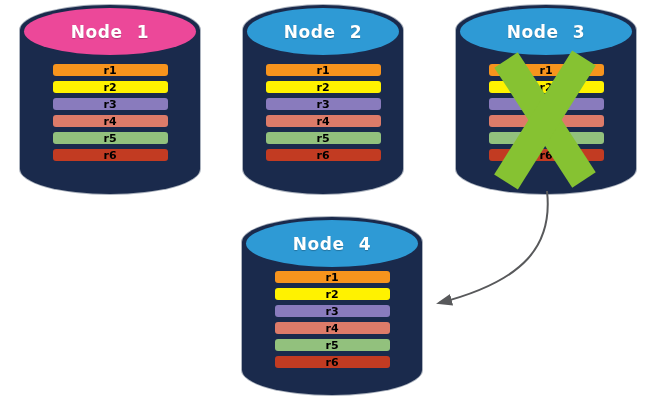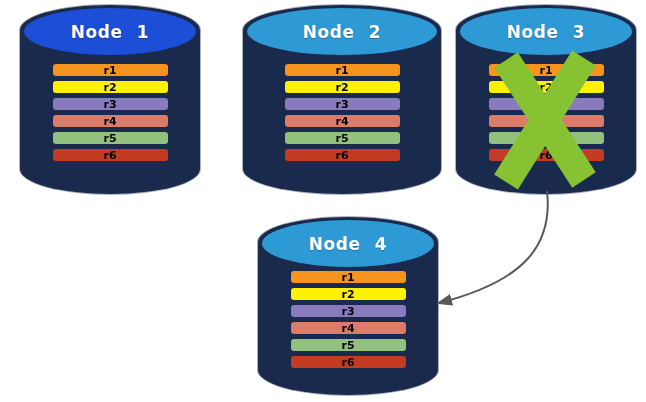--- a/index.html
+++ b/index.html
@@ -46,34 +46,34 @@
   .x-overlay { position: absolute; z-index: 5; }
   .arrow-svg { position: absolute; z-index: 4; }
 </style>
 </head>
 <body>
 
 <div class="stage">
 
   <div class="cyl" style="left:20px; top:5px; width:180px; height:189px;">
     <div class="cyl-shell" style="background: rgb(26, 42, 76);"></div>
-    <div class="cyl-top" style="background: #1d4ed8;">
+    <div class="cyl-top" style="background: #ec4899;">
       <span class="cyl-title">Node 1</span>
     </div>
     <div class="rows">
       <div class="row" style="background: rgb(247, 148, 29);">r1</div>
       <div class="row" style="background: rgb(255, 242, 0);">r2</div>
       <div class="row" style="background: rgb(137, 123, 189);">r3</div>
       <div class="row" style="background: rgb(221, 123, 105);">r4</div>
       <div class="row" style="background: rgb(146, 193, 125);">r5</div>
       <div class="row" style="background: rgb(194, 59, 34);">r6</div>
     </div>
   </div>
 
-  <div class="cyl" style="left:243px; top:5px; width:198px; height:189px;">
+  <div class="cyl" style="left:243px; top:5px; width:160px; height:189px;">
     <div class="cyl-shell" style="background: rgb(26, 42, 76);"></div>
     <div class="cyl-top" style="background: rgb(46, 154, 213);">
       <span class="cyl-title">Node 2</span>
     </div>
     <div class="rows">
       <div class="row" style="background: rgb(247, 148, 29);">r1</div>
       <div class="row" style="background: rgb(255, 242, 0);">r2</div>
       <div class="row" style="background: rgb(137, 123, 189);">r3</div>
       <div class="row" style="background: rgb(221, 123, 105);">r4</div>
       <div class="row" style="background: rgb(146, 193, 125);">r5</div>
@@ -94,21 +94,21 @@
       <div class="row" style="background: rgb(146, 193, 125);">r5</div>
       <div class="row" style="background: rgb(194, 59, 34);">r6</div>
     </div>
 
     <svg class="x-overlay" style="left:36px; top:44px;" width="106" height="143" viewBox="0 0 106 143">
       <line x1="14" y1="11" x2="92" y2="131" stroke-width="28" stroke-linecap="butt" style="stroke: rgb(134, 194, 50);"></line>
       <line x1="92" y1="9" x2="14" y2="133" stroke-width="28" stroke-linecap="butt" style="stroke: rgb(134, 194, 50);"></line>
     </svg>
   </div>
 
-  <div class="cyl" style="left:258px; top:217px; width:180px; height:178px;">
+  <div class="cyl" style="left:242px; top:217px; width:180px; height:178px;">
     <div class="cyl-shell" style="background: rgb(26, 42, 76);"></div>
     <div class="cyl-top" style="background: rgb(46, 154, 213);">
       <span class="cyl-title">Node 4</span>
     </div>
     <div class="rows" style="top:54px;">
       <div class="row" style="background: rgb(247, 148, 29);">r1</div>
       <div class="row" style="background: rgb(255, 242, 0);">r2</div>
       <div class="row" style="background: rgb(137, 123, 189);">r3</div>
       <div class="row" style="background: rgb(221, 123, 105);">r4</div>
       <div class="row" style="background: rgb(146, 193, 125);">r5</div>

